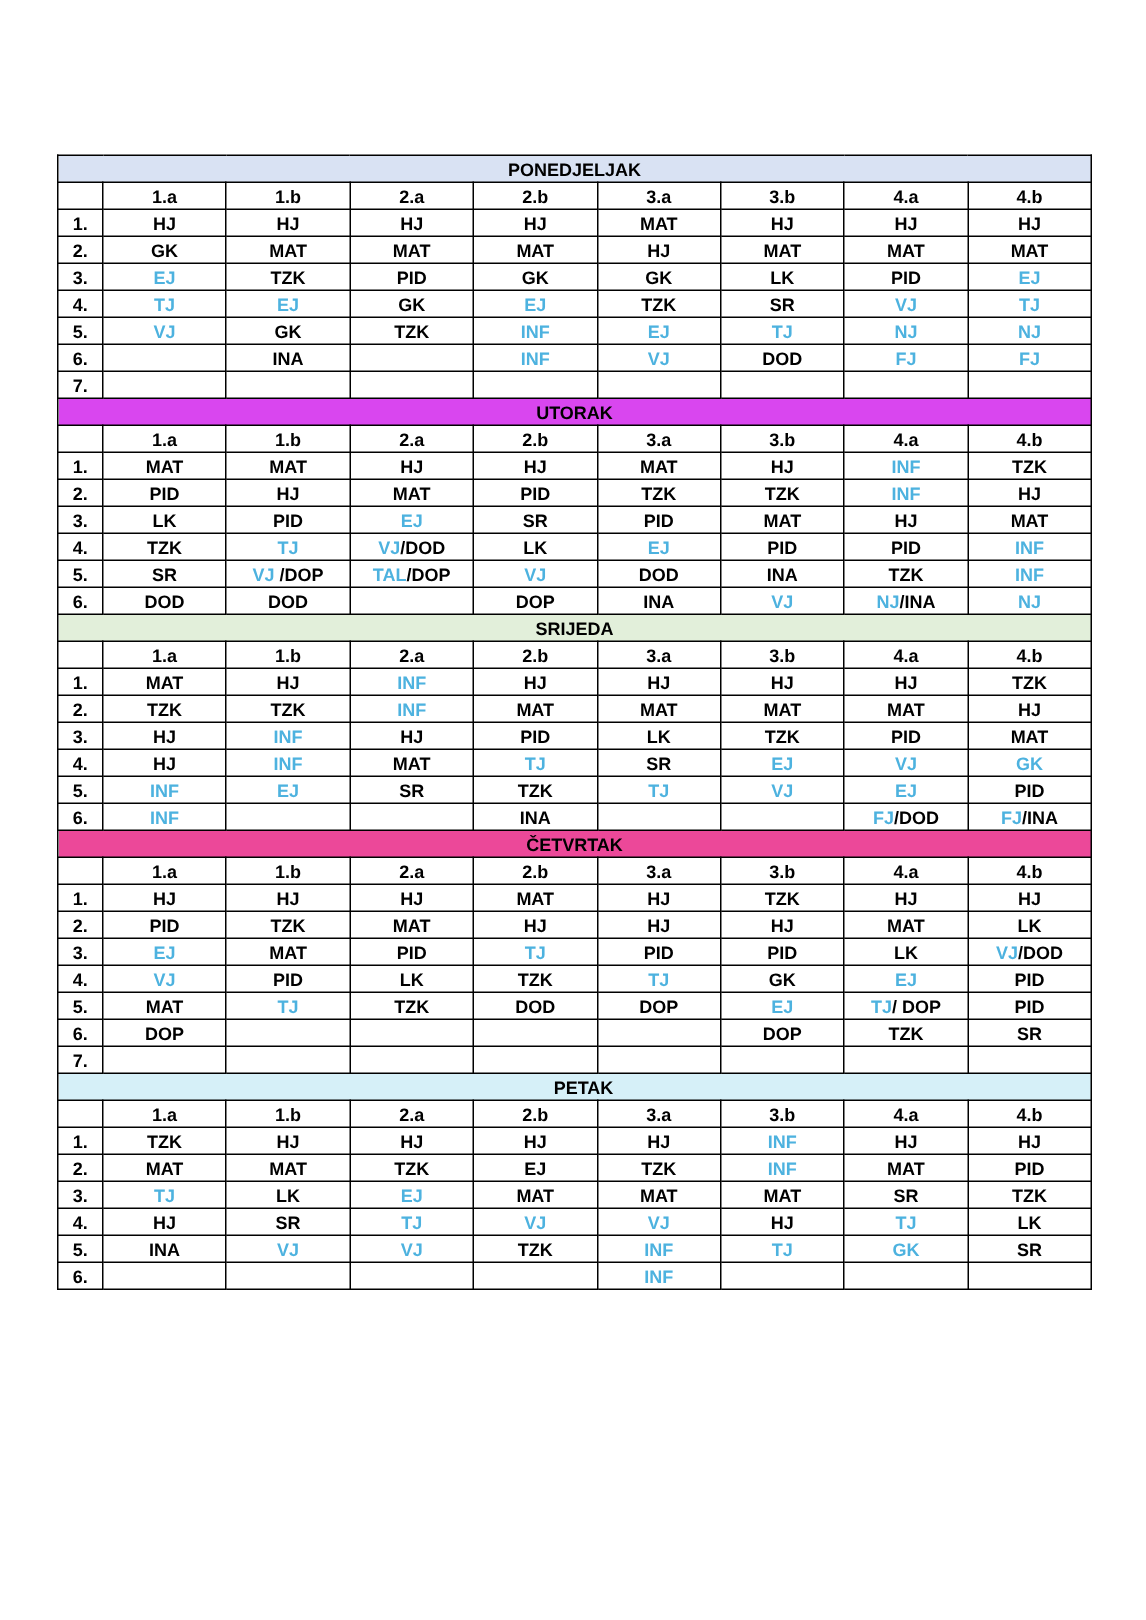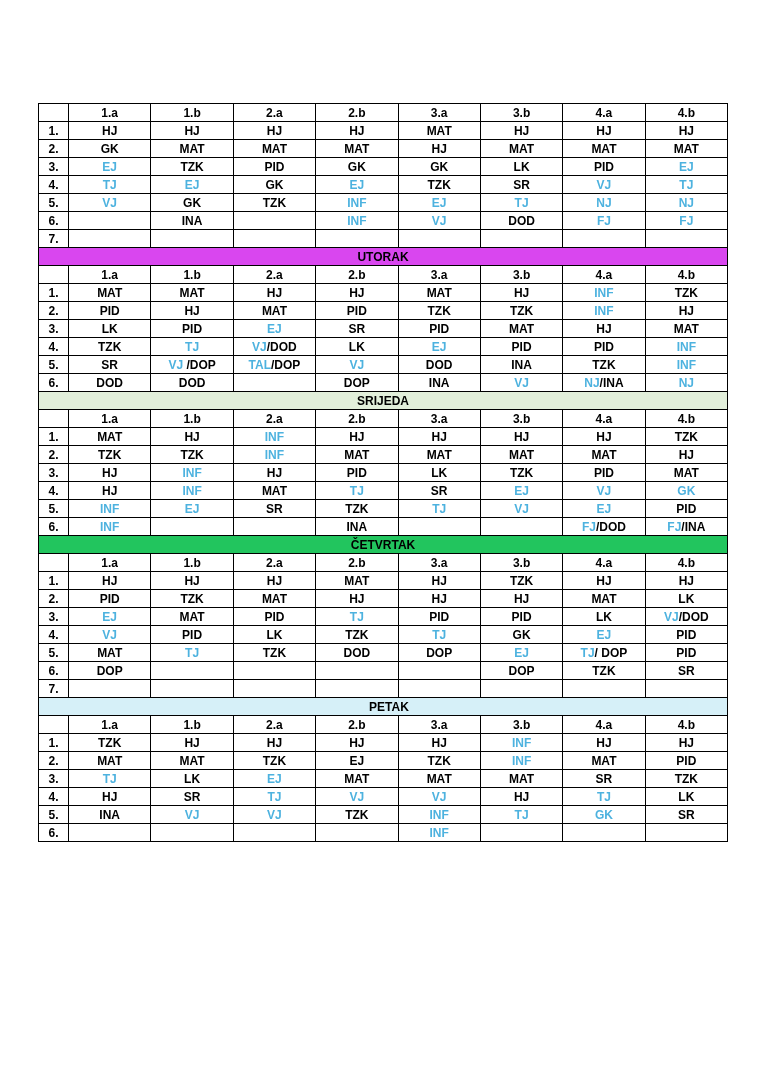--- a/index.html
+++ b/index.html
@@ -19,20 +19,23 @@
 <body>
 
 <div class="page">
   <table class="tt">
     <colgroup>
       <col style="width:30px">
       <col span="8">
     </colgroup>
     <tbody>
         <tr>
+          <td class="band-cell" colspan="9" style="background: rgb(217, 226, 243);">PONEDJELJAK</td>
+        </tr>
+        <tr>
           <td class="num-cell"></td>
           <td class="cls-cell">1.a</td>
           <td class="cls-cell">1.b</td>
           <td class="cls-cell">2.a</td>
           <td class="cls-cell">2.b</td>
           <td class="cls-cell">3.a</td>
           <td class="cls-cell">3.b</td>
           <td class="cls-cell">4.a</td>
           <td class="cls-cell">4.b</td>
         </tr>
@@ -267,21 +270,21 @@
           <td><span class="seg blu">INF</span></td>
           <td></td>
           <td></td>
           <td><span class="seg">INA</span></td>
           <td></td>
           <td></td>
           <td><span class="seg blu">FJ</span><span class="seg">/DOD</span></td>
           <td><span class="seg blu">FJ</span><span class="seg">/INA</span></td>
         </tr>
         <tr>
-          <td class="band-cell" colspan="9" style="background: #22c55e;">ČETVRTAK</td>
+          <td class="band-cell" colspan="9" style="background: #ec4899;">ČETVRTAK</td>
         </tr>
         <tr>
           <td class="num-cell"></td>
           <td class="cls-cell">1.a</td>
           <td class="cls-cell">1.b</td>
           <td class="cls-cell">2.a</td>
           <td class="cls-cell">2.b</td>
           <td class="cls-cell">3.a</td>
           <td class="cls-cell">3.b</td>
           <td class="cls-cell">4.a</td>

